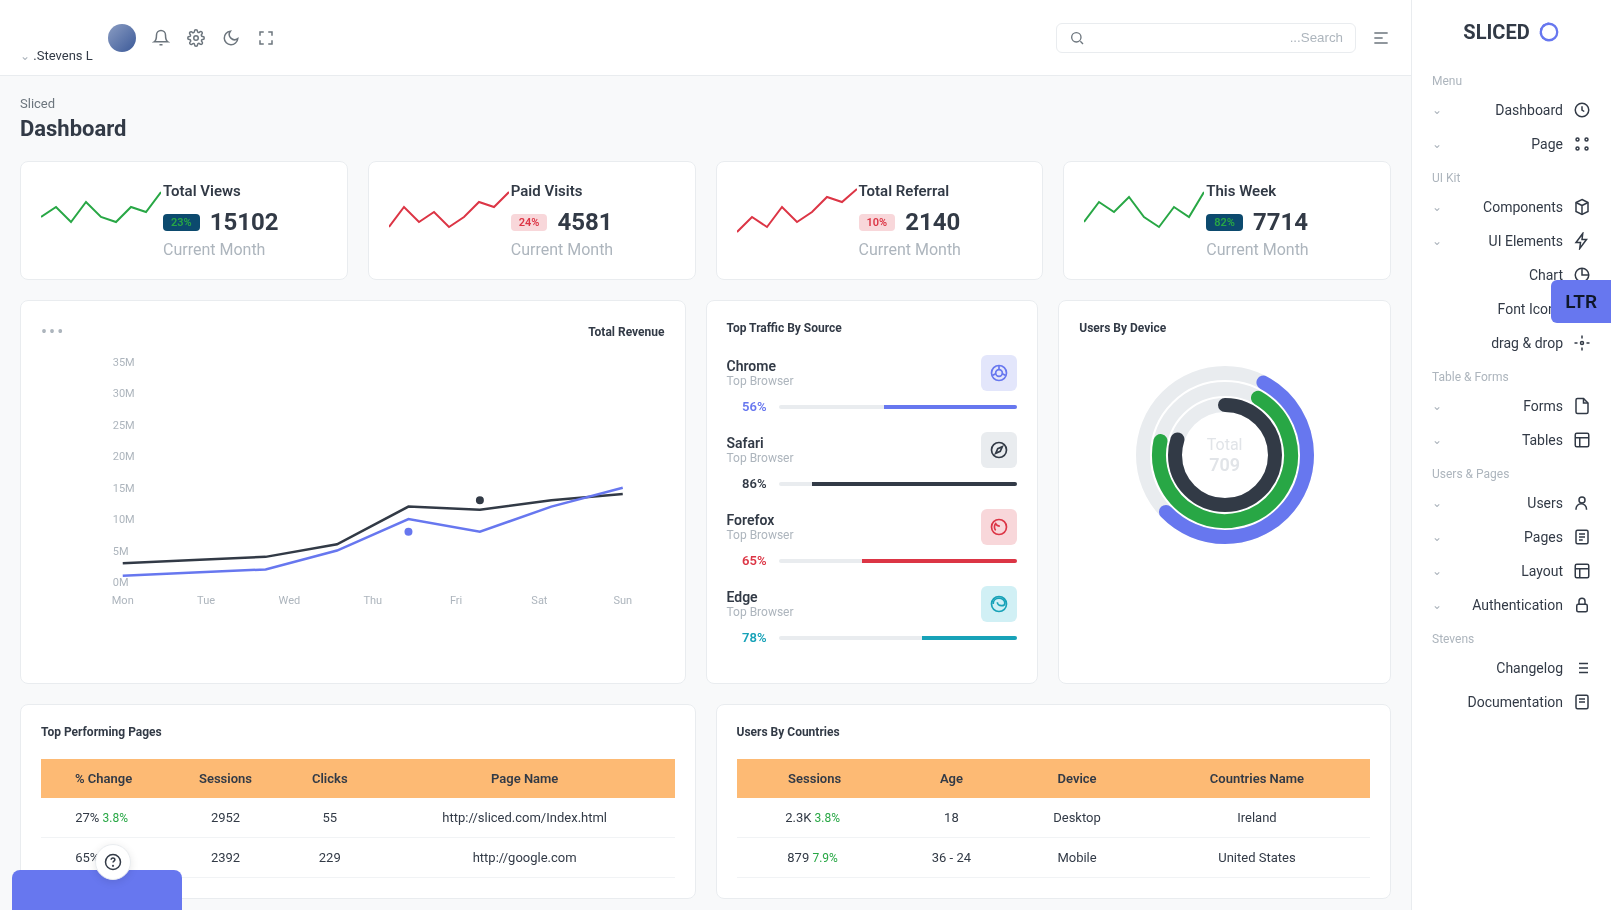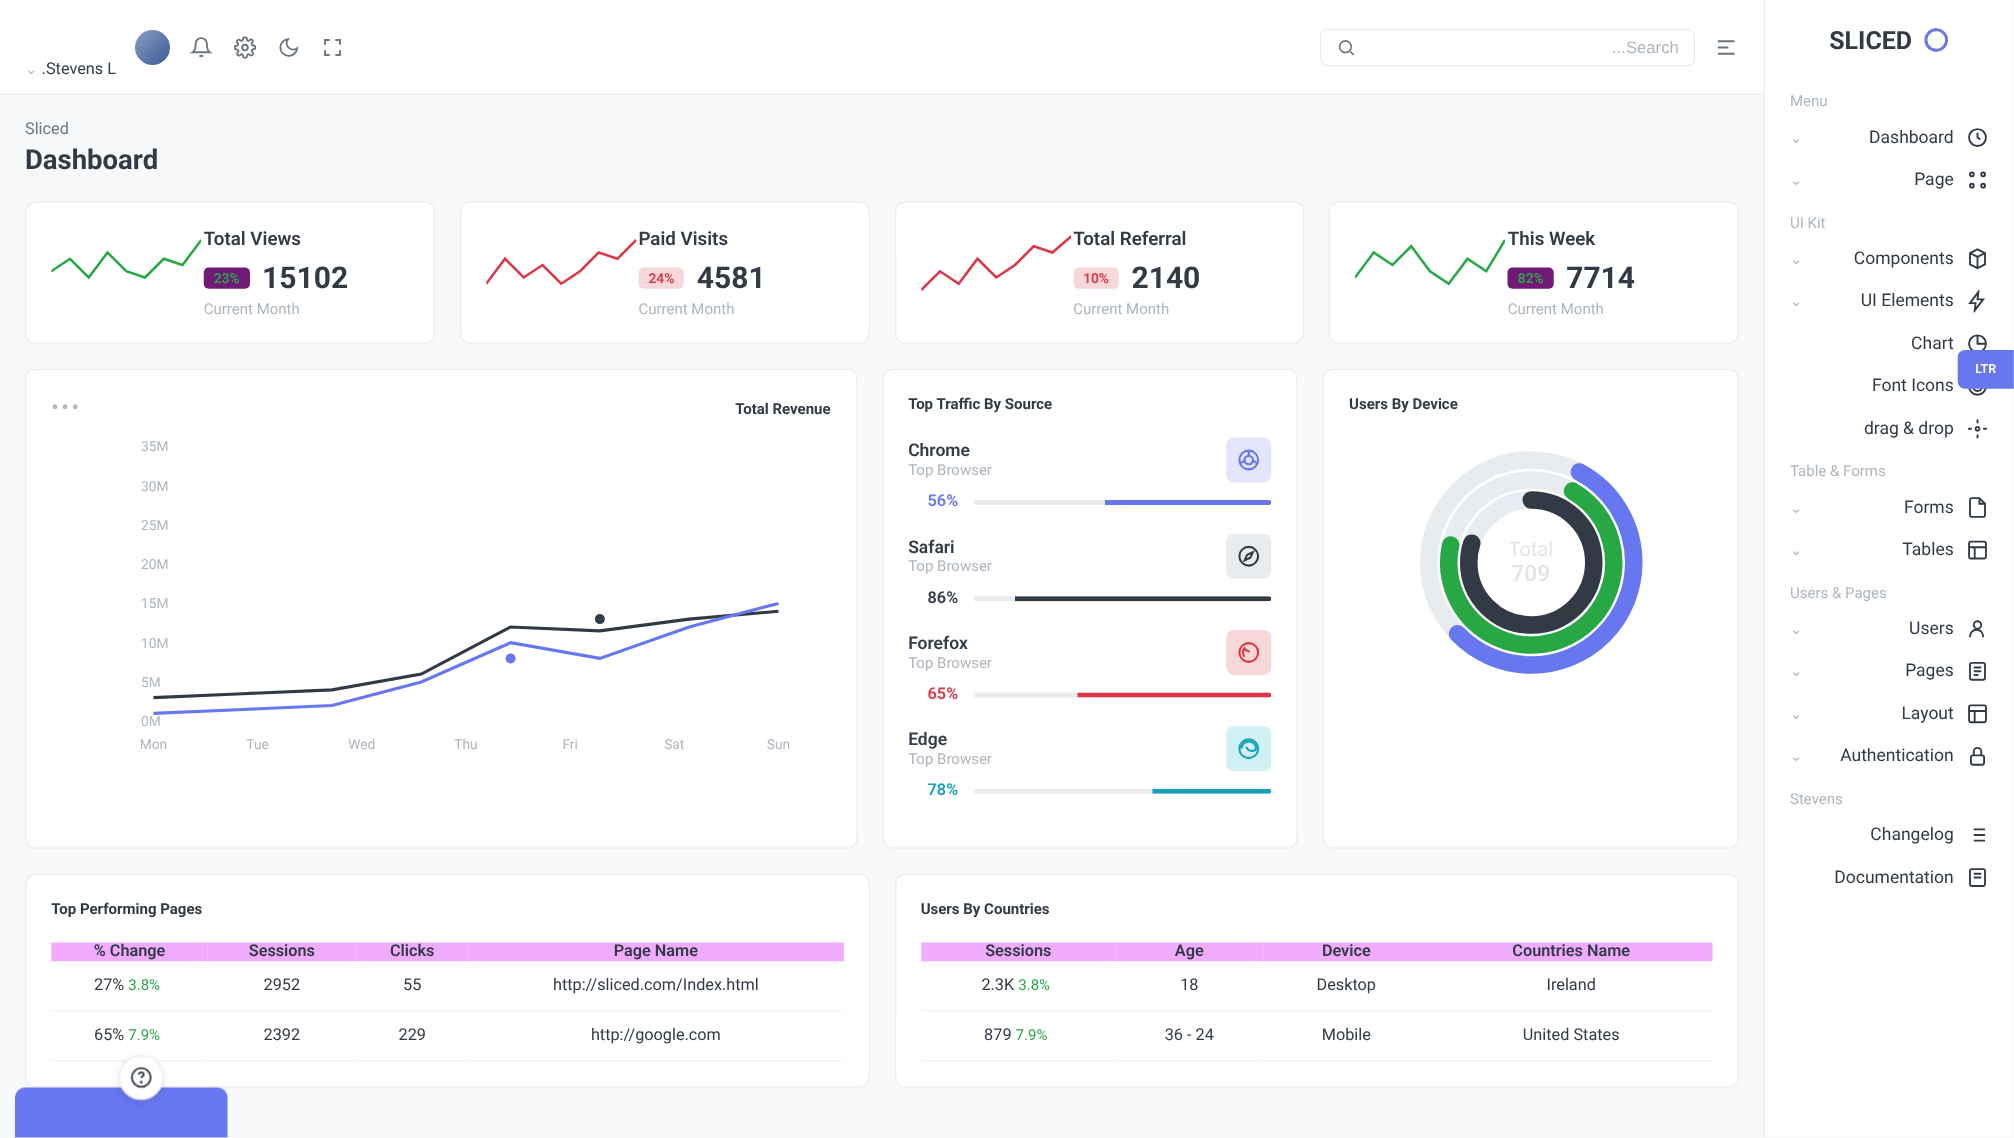--- a/index.html
+++ b/index.html
@@ -28,46 +28,46 @@
 .page-title { text-align: left; font-size: 22px; font-weight: 700; padding-bottom: 20px; }
 .grid4 { display: grid; grid-template-columns: repeat(4, 1fr); gap: 20px; margin-bottom: 20px; }
 .card { background: #fff; border: 1px solid #e9ecef; border-radius: 8px; padding: 20px; }
 .stat-card { display: flex; gap: 2px; }
 .spark { width: 120px; height: 60px; flex-shrink:0; }
 .stat-body { flex: 1; text-align: left; }
 .stat-title { font-size: 15px; font-weight: 600; color: #323a46; margin-bottom: 8px; }
 .stat-row { display: flex; align-items: center; justify-content: flex-end; gap: 10px; margin-bottom: 4px; }
 .stat-value { font-size: 24px; font-weight: 700; }
 .badge { padding: 2px 8px; border-radius: 4px; font-size: 11px; font-weight: 600; }
-.badge-green { background: #701a75; color: #28a745; }
+.badge-green { background: #0c4a6e; color: #28a745; }
 .badge-red { background: #f8d7da; color: #dc3545; }
-.stat-sub { font-size: 12px; color: #adb5bd; }
+.stat-sub { font-size: 16px; color: #adb5bd; }
 .grid-row2 { display: grid; grid-template-columns: 1fr 1fr 2fr; gap: 20px; margin-bottom: 20px; }
 .card-title { font-weight: 700; font-size: 12px; text-align: left; margin-bottom: 20px; }
 .donut-wrap { display:flex; justify-content:center; position:relative; }
 .donut-center { position:absolute; top:50%; left:50%; transform:translate(-50%,-50%); text-align:center; color:#e1e4e8; }
 .donut-center-label { font-size:16px; }
 .donut-center-value { font-size:18px; font-weight:600; }
 .traffic-item { margin-bottom: 18px; }
 .traffic-head { display: flex; align-items: center; justify-content: space-between; margin-bottom: 8px; }
 .traffic-name { font-weight: 600; text-align:left; }
 .traffic-sub { font-size: 12px; color: #adb5bd; text-align:left; }
 .traffic-icon { width: 36px; height: 36px; border-radius: 6px; display:flex; align-items:center; justify-content:center; }
 .traffic-bar-row { display: flex; align-items: center; gap: 12px; }
 .traffic-pct { font-size: 13px; font-weight:600; width:40px; }
 .prog { flex:1; height:4px; background:#e9ecef; border-radius:2px; overflow:hidden; direction:ltr; }
 .prog-fill { height:100%; float:right; }
 .revenue-head { display:flex; justify-content:space-between; align-items:center; margin-bottom:10px; }
 .dots { color:#adb5bd; cursor:pointer; font-size:18px; letter-spacing:2px; }
 .grid-row3 { display: grid; grid-template-columns: 1fr 1fr; gap: 20px; }
 table { width: 100%; border-collapse: collapse; }
-th { padding: 0 10px; background: #f0abfc; font-weight:600; font-size:13px; text-align:center; }
+th { padding: 12px 10px; background: #fdba74; font-weight:600; font-size:13px; text-align:center; }
 td { padding: 12px 10px; border-bottom: 1px solid #f1f3f5; font-size:13px; text-align:center; }
 .pct-up { color:#28a745; font-size:12px; margin-right:4px; }
-.ltr-chip { position: fixed; right:0; top:280px; background:#6777ef; color:#ffffff; padding:10px 14px; border-radius:6px 0 0 6px; font-size:10px; font-weight:600; cursor:pointer; z-index:100; }
+.ltr-chip { position: fixed; right:0; top:280px; background:#6777ef; color:#0f172a; padding:10px 14px; border-radius:6px 0 0 6px; font-size:19px; font-weight:600; cursor:pointer; z-index:100; }
 .help-fab { position:fixed; left:95px; bottom:30px; width:36px; height:36px; border-radius:50%; background:#fff; border:1px solid #e9ecef; display:flex; align-items:center; justify-content:center; cursor:pointer; z-index:101; box-shadow:0 2px 8px rgba(0,0,0,0.1); }
 .bottom-widget { position:fixed; left:12px; bottom:0; width:170px; height:40px; background:#6777ef; border-radius:8px 8px 0 0; z-index:100; }
 svg { display:block; }
 </style>
 </head>
 <body>
 
 <div class="ltr-chip">LTR</div>
 <div class="bottom-widget"></div>
 <div class="help-fab">

